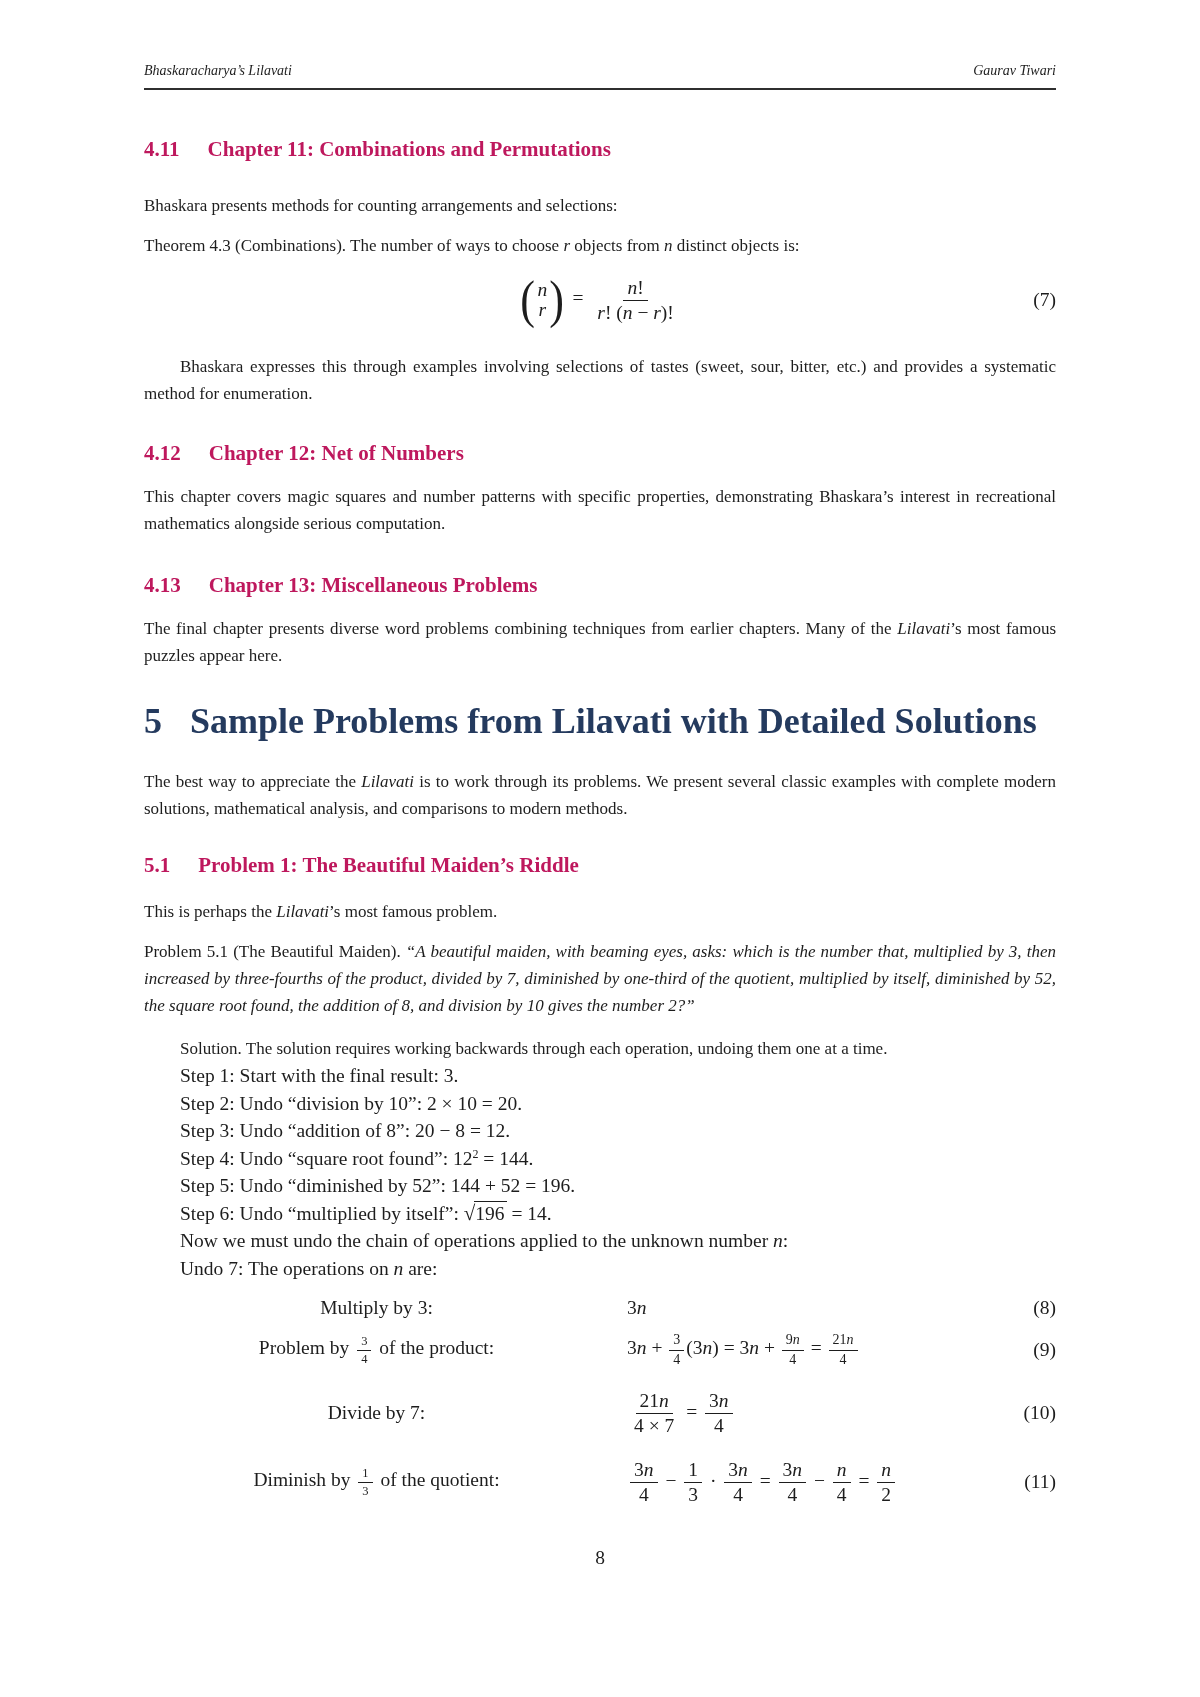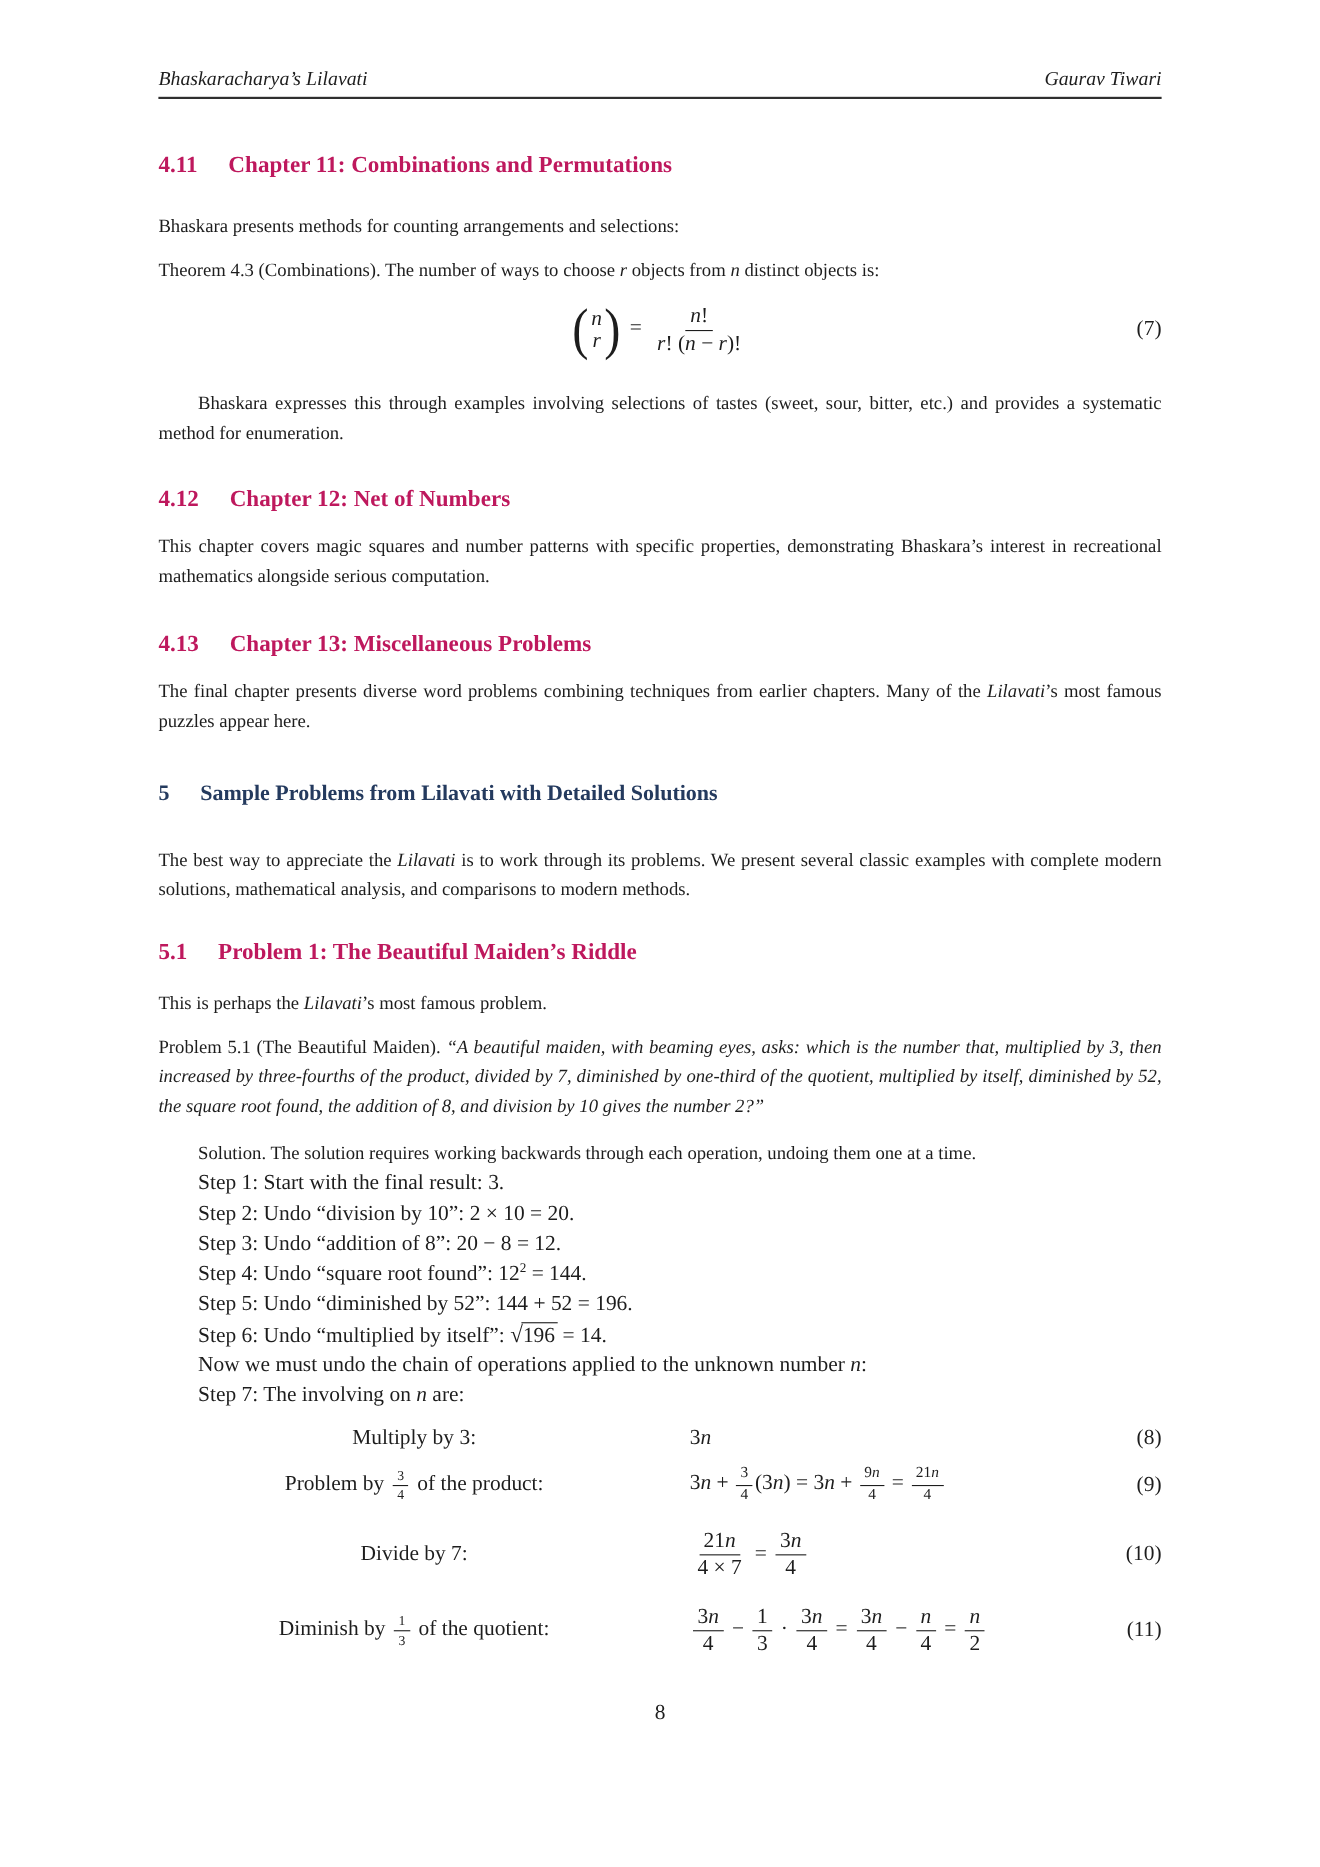--- a/index.html
+++ b/index.html
@@ -4,27 +4,27 @@
 <style>
   html,body{margin:0;padding:0;background:#ffffff;}
   .page{
     width:1200px;height:1697px;margin:0 auto;background:#ffffff;
     box-sizing:border-box;padding:0 144px;position:relative;overflow:hidden;
     font-family:"Liberation Serif","DejaVu Serif",serif;color:#1d1d1d;
   }
   
   .header{
     margin-top:60px;display:flex;justify-content:space-between;align-items:flex-end;
-    font-style:italic;font-size:18px;line-height:22px;color:#1d1d1d;
+    font-style:italic;font-size:14px;line-height:22px;color:#1d1d1d;
     border-bottom:2px solid #2f2f2f;padding-bottom:6px;
   }
   
   h1,h2,p{margin:0;padding:0;font-weight:normal;}
   h2.sub{color:#be185d;font-size:21px;line-height:26px;font-weight:600;}
-  h1.sec{color:#243a5e;font-size:20px;line-height:33px;font-weight:600;}
+  h1.sec{color:#243a5e;font-size:36px;line-height:33px;font-weight:600;}
   .hnum{margin-right:28px;}
   
   .body{font-size:17px;line-height:27px;text-align:justify;}
   .indent{text-indent:36px;}
   i{font-style:italic;}
   
   #h411{margin-top:46px;}
   #p411-1{margin-top:30px;}
   #thm{margin-top:13px;}
   #eq7row{margin-top:8px;}
@@ -117,21 +117,21 @@
   <p class="body indent" id="p51-3"><span>Solution.</span><span> The solution requires working backwards through each operation, undoing them one at a time.</span></p>
 
   <div id="steps">
     <div class="steprow">Step 1: Start with the final result: 3.</div>
     <div class="steprow">Step 2: Undo “division by 10”: 2 × 10 = 20.</div>
     <div class="steprow">Step 3: Undo “addition of 8”: 20 − 8 = 12.</div>
     <div class="steprow"><span>Step 4: Undo “square root found”: 12</span><sup>2</sup><span> = 144.</span></div>
     <div class="steprow">Step 5: Undo “diminished by 52”: 144 + 52 = 196.</div>
     <div class="steprow"><span>Step 6: Undo “multiplied by itself”: </span><span class="sqrtsym">√</span><span class="rad">196</span><span> = 14.</span></div>
     <div class="steprow"><span>Now we must undo the chain of operations applied to the unknown number </span><i>n</i><span>:</span></div>
-    <div class="steprow"><span>Step 7: The involving on </span><i>n</i><span> are:</span></div>
+    <div class="steprow"><span>Undo 7: The operations on </span><i>n</i><span> are:</span></div>
   </div>
 
   <div class="alignrow" id="eq8row">
     <span class="alabel">Multiply by 3:</span>
     <span class="amath"><span>3</span><i>n</i></span>
     <span class="eqtag">(8)</span>
   </div>
 
   <div class="alignrow" id="eq9row">
     <span class="alabel"><span>Problem by </span><span class="frac xs">

